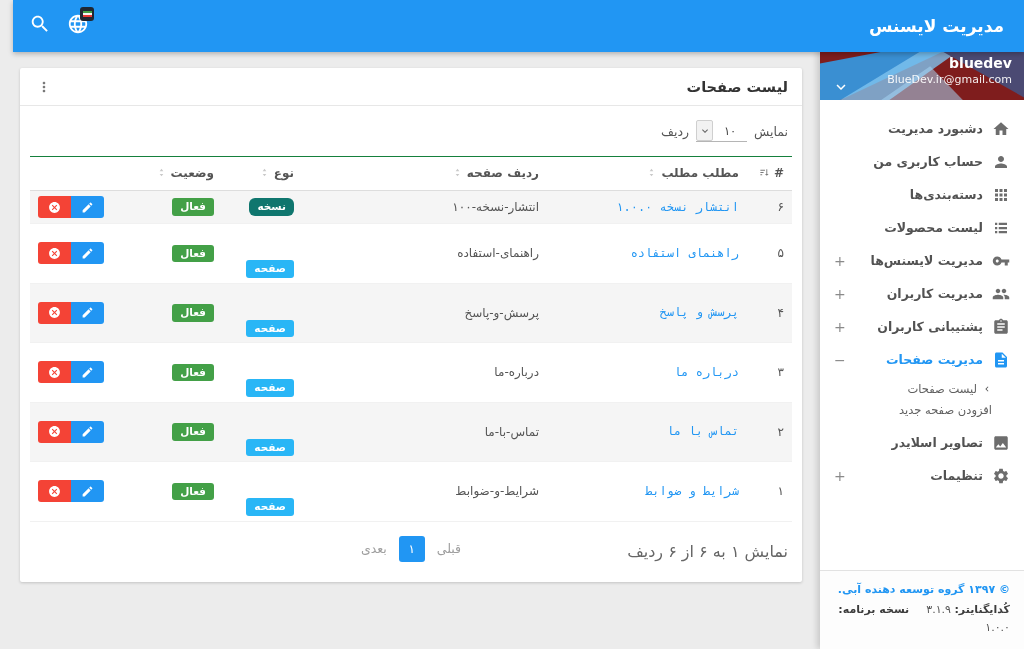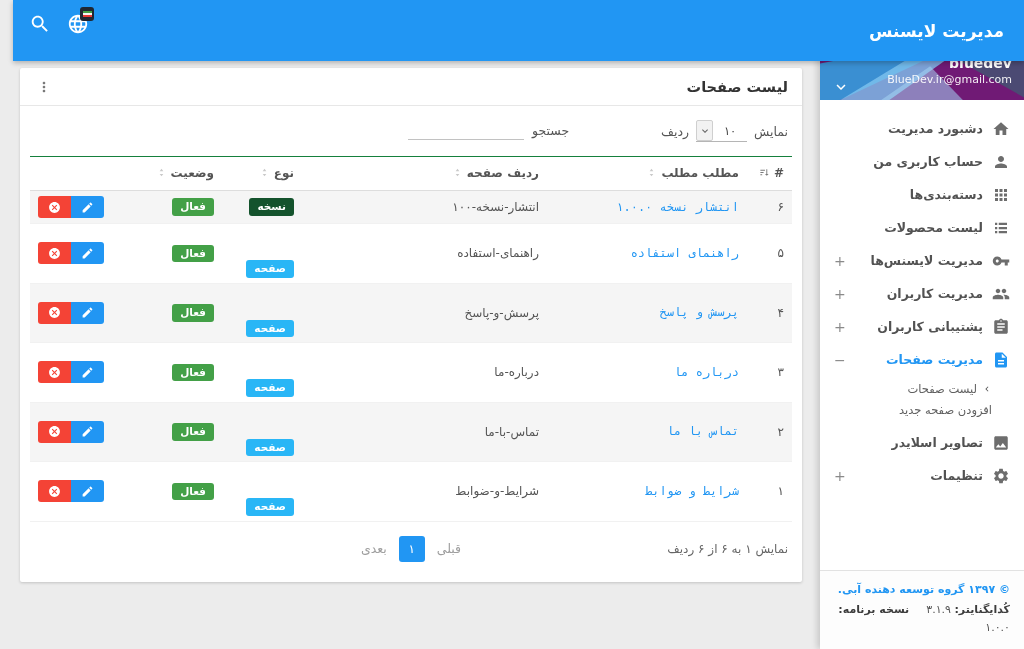--- a/index.html
+++ b/index.html
@@ -9,21 +9,21 @@
     background:#ececec;
     direction:rtl;
     position:relative;
     font-size:13px;
     color:#555;
   }
   svg { display:block; }
 
   
   .topbar {
-    position:absolute; top:0; right:0; left:13px; height:61px;
+    position:absolute; top:0; right:0; left:13px; height:52px;
     background:#2196f3; z-index:30;
     box-shadow:0 2px 5px rgba(0,0,0,.25);
     display:flex; align-items:center;
   }
   .topbar-title { color:#fff; font-size:17px; font-weight:bold; padding-right:20px; }
   .topbar-icons { position:absolute; left:16px; top:0; height:48px; display:flex; align-items:center; gap:16px; direction:ltr; }
   .tb-icon { width:22px; height:22px; cursor:pointer; position:relative; }
   .tb-icon svg { width:100%; height:100%; fill:#fff; }
   .lang-badge {
     position:absolute; top:-6px; right:-5px; width:14px; height:14px;
@@ -34,21 +34,21 @@
   .lang-flag .f1 { background:#43a047; }
   .lang-flag .f2 { background:#f5f5f5; }
   .lang-flag .f3 { background:#e53935; }
 
   
   .sidebar {
     position:absolute; top:48px; right:0; bottom:0; width:204px;
     background:#fff; z-index:20;
     box-shadow:-3px 0 6px rgba(0,0,0,.15);
   }
-  .user-banner { position:relative; height:52px; background:#701a75; overflow:hidden; }
+  .user-banner { position:relative; height:52px; background:#7f1d1d; overflow:hidden; }
   .poly { position:absolute; inset:0; }
   .poly-mid   { background:#3a8fd2; clip-path:polygon(0% 100%, 0% 30%, 40% 0%, 64% 0%, 10% 100%); }
   .poly-light { background:#7fc3ef; clip-path:polygon(10% 100%, 52% 0%, 70% 0%, 34% 100%); opacity:.8; }
   .poly-light2{ background:#a5d5f4; clip-path:polygon(30% 100%, 54% 35%, 70% 100%); opacity:.55; }
   .poly-dark  { background:#4b4a73; clip-path:polygon(57% 0%, 100% 0%, 100% 95%); }
   .user-meta { position:absolute; top:6px; right:12px; text-align:right; z-index:2; }
   .user-name { color:#fff; font-weight:bold; font-size:14px; line-height:18px; }
   .user-email { color:rgba(255,255,255,.92); font-size:11px; line-height:16px; }
   .banner-toggle {
     position:absolute; left:8px; bottom:4px; width:22px; height:18px; z-index:3;
@@ -134,34 +134,34 @@
   th .sort-icon svg { display:inline; width:11px; height:11px; fill:#c9c9c9; }
   th.sorted .sort-icon svg { fill:#7a7a7a; }
   tbody td { padding:5px 8px; font-size:12px; color:#555; border-bottom:1px solid #f1f1f1; }
   tbody tr:nth-child(odd) { background:#f5f5f5; }
   .c-title a { color:#2196f3; text-decoration:none; cursor:pointer;font-family:Liberation Mono, monospace; }
   .c-actions { text-align:left; }
   .badge {
     display:inline-block; color:#fff; font-size:10.5px; font-weight:bold;
     padding:3px 8px 4px; border-radius:3px; line-height:1;
   }
-  .badge-pink { background:#14532d; }
+  .badge-pink { background:#0f766e;border-radius:6px; }
   .badge-blue { background:#29b6f6;margin-top:31px; }
   .badge-green { background:#43a047; }
   .btn-group { display:inline-flex; direction:ltr; }
   .btn-group button {
     width:33px; height:22px; border:none; cursor:pointer;
     display:flex; align-items:center; justify-content:center;
   }
   .btn-group button svg { width:13px; height:13px; fill:#fff; }
   .btn-delete { background:#f44336; border-radius:3px 0 0 3px; }
   .btn-edit { background:#2196f3; border-radius:0 3px 3px 0; }
 
   .pagination-bar { position:relative; height:60px; }
-  .pag-info { position:absolute; right:14px; top:20px; font-size:12px; color:#666; }
+  .pag-info { position:absolute; right:14px; top:20px; font-size:16px; color:#666; }
   .pager {
     position:absolute; left:0; right:0; top:14px;
     display:flex; align-items:center; justify-content:center; gap:12px;
   }
   .pager .nav-link { color:#9e9e9e; font-size:12.5px; cursor:pointer; }
   .page-btn {
     min-width:26px; height:26px; background:#2196f3; color:#fff; border:none;
     border-radius:3px; font-size:12px; font-family:inherit; cursor:pointer;
   }
 </style>
@@ -350,24 +350,20 @@
         <span>نمایش</span>
         <span class="page-select">
           <span class="select-value">۱۰</span>
           <span class="select-arrow">
               <svg viewBox="0 0 24 24">
                 <path d="M7.41 8.59L12 13.17l4.59-4.58L18 10l-6 6-6-6 1.41-1.41z"></path>
               </svg>
             </span>
         </span>
         <span>ردیف</span>
-      </div>
-      <div class="search-group">
-        <label>جستجو</label>
-        <input class="search-input" type="text" style="">
       </div>
     </div>
 
     <div class="table-wrap">
       <table>
         <colgroup>
           <col style="width:45px">
             <col style="width:200px">
             <col style="width:245px">
           <col style="width:80px">

